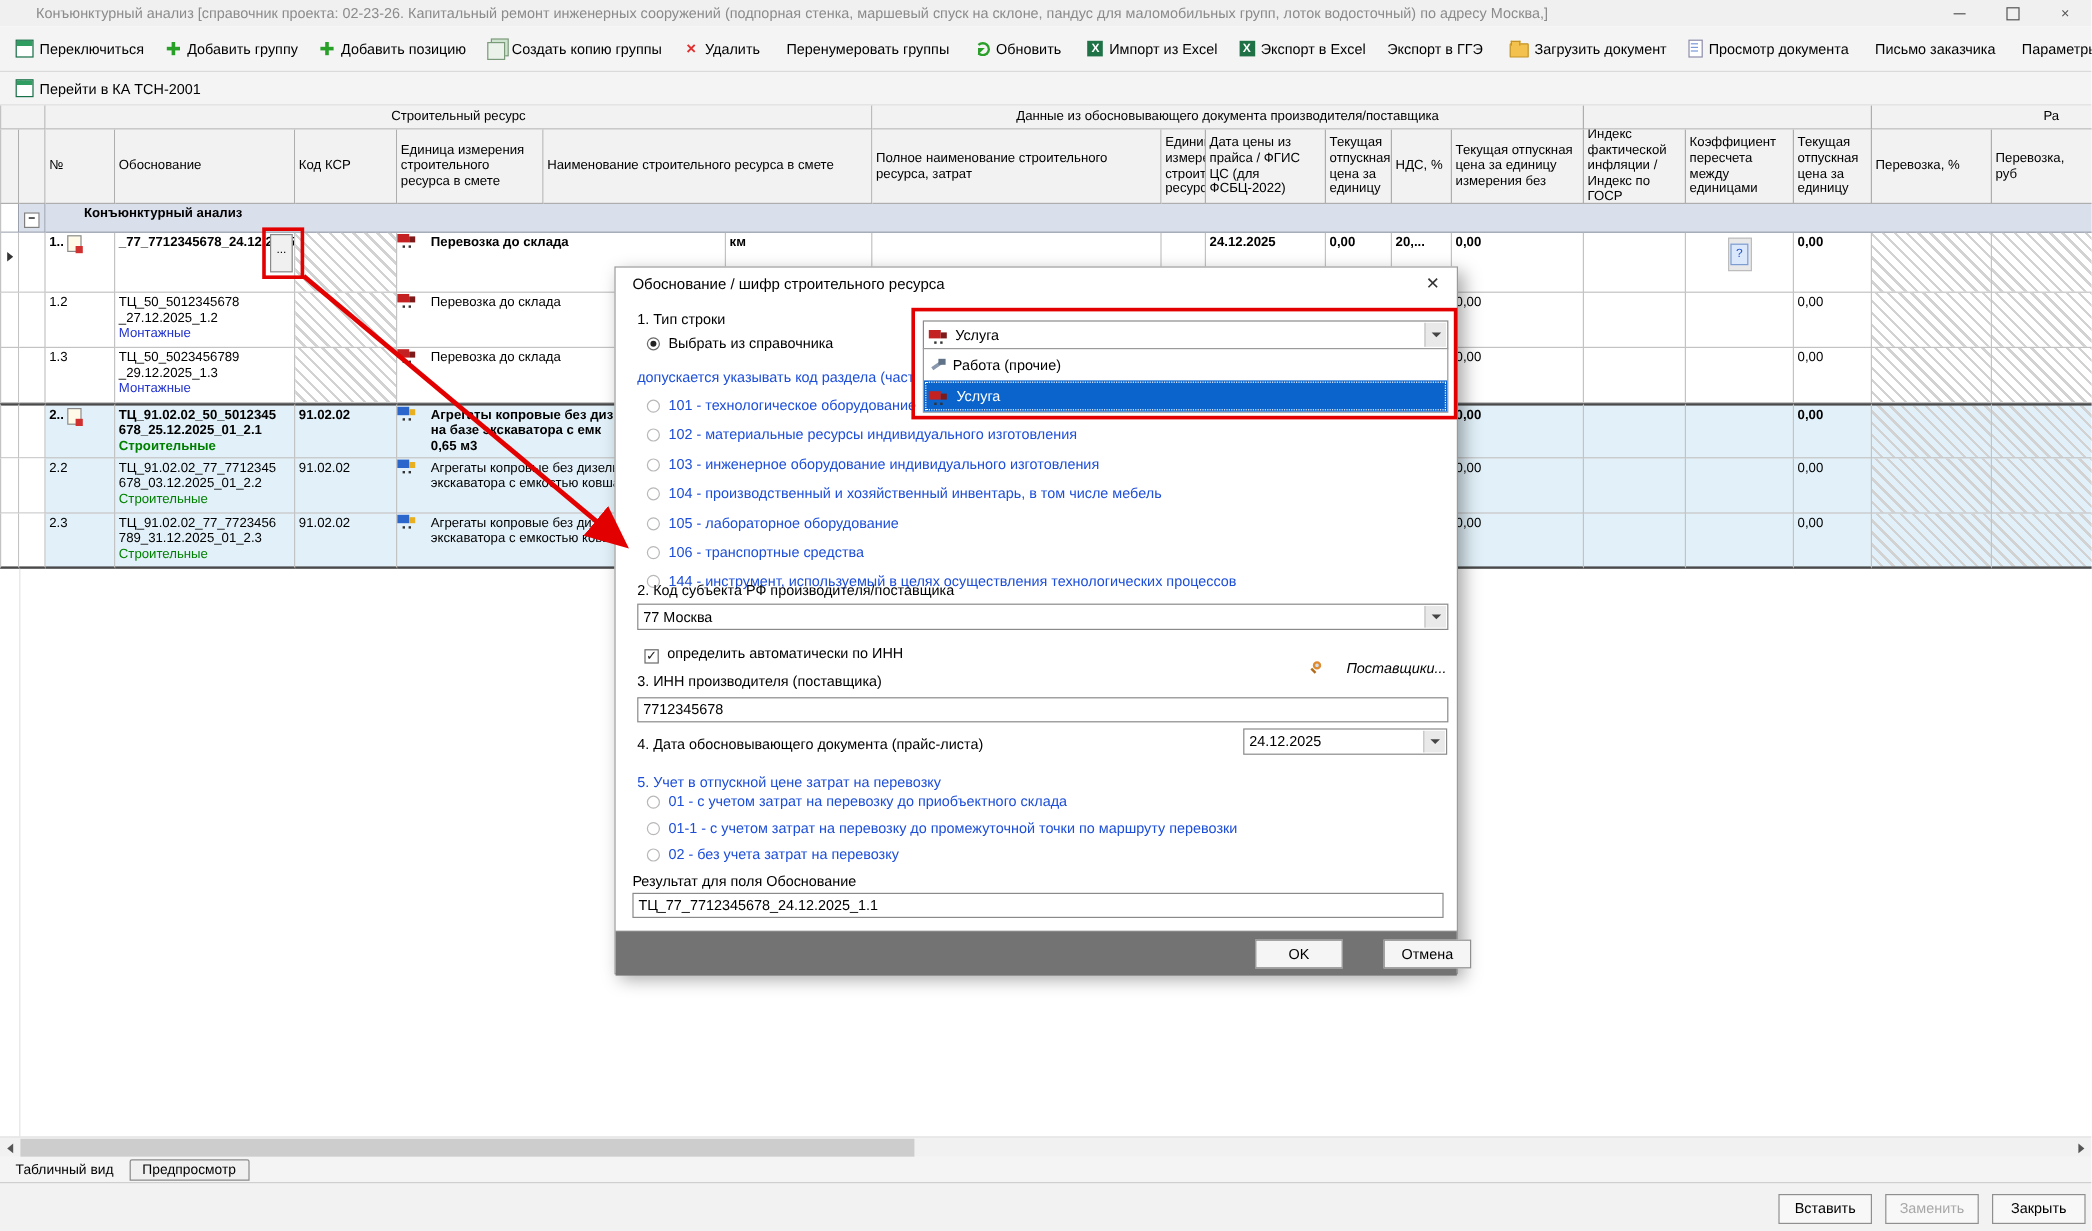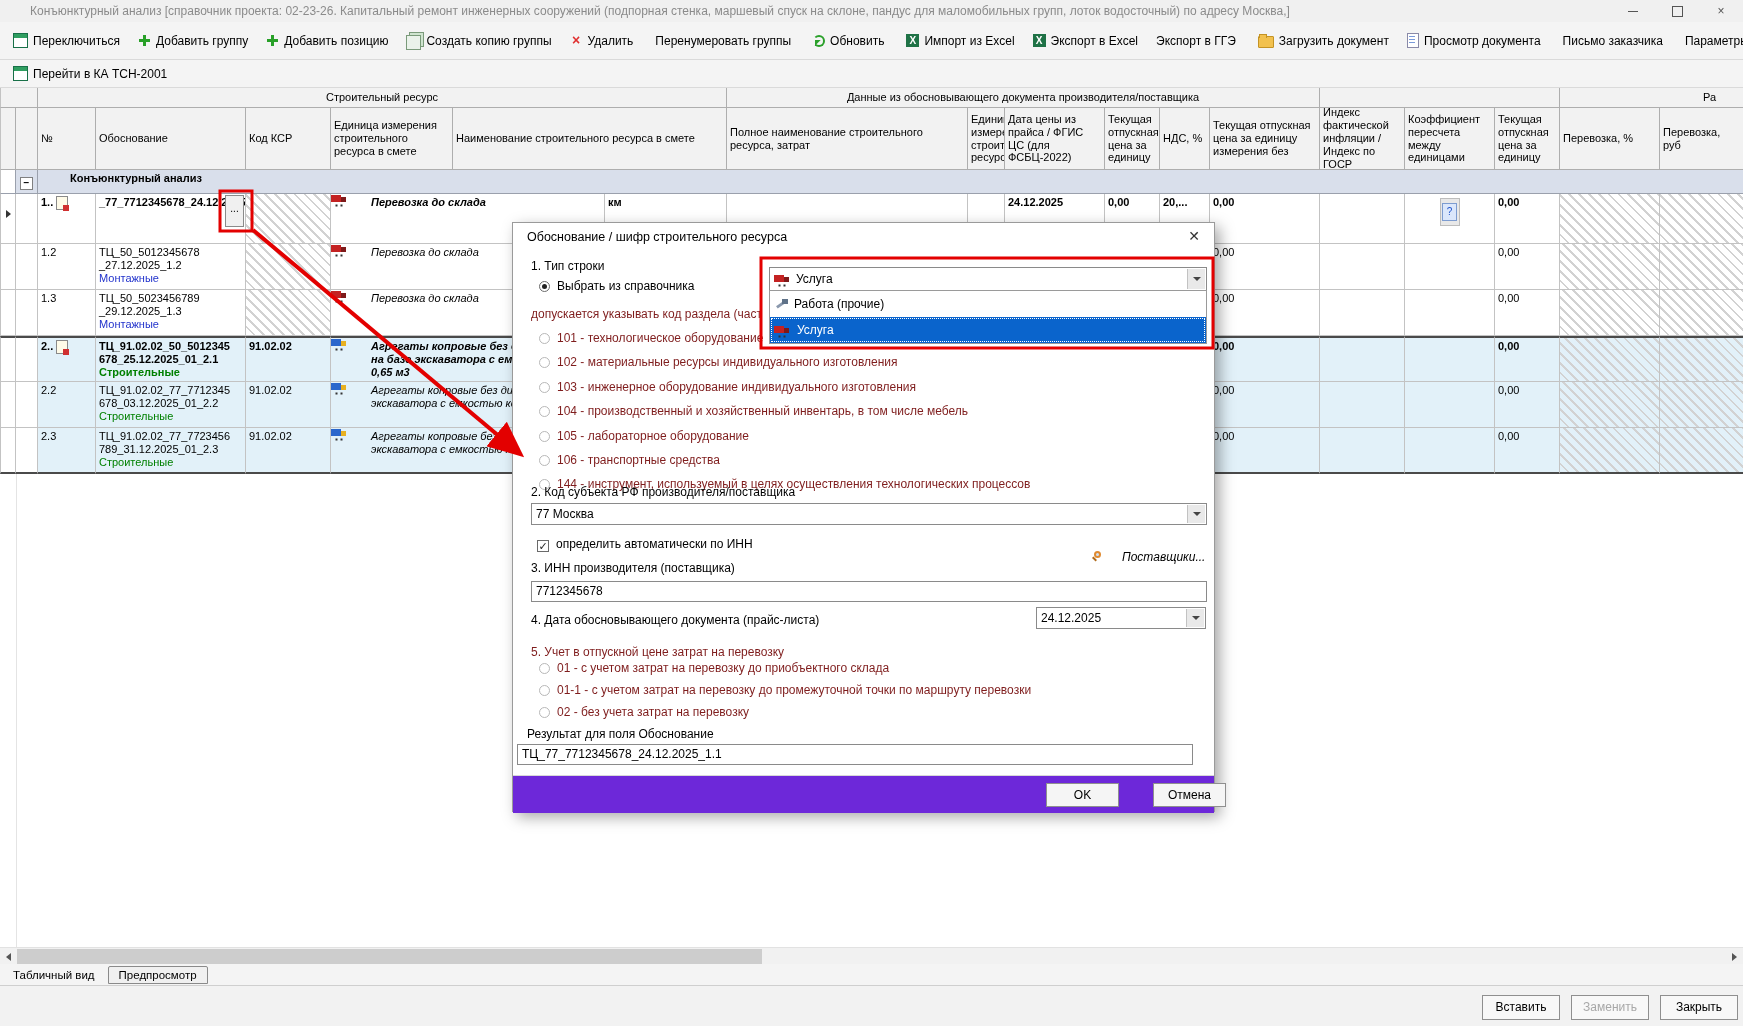--- a/index.html
+++ b/index.html
@@ -56,21 +56,21 @@
   .dr .gut,.dr .exp{background:#fff;}
   .hatch{background-image:repeating-linear-gradient(45deg,transparent 0 5px,#d2d2d2 5px 7px);}
   .num{text-align:left;}
   .ln{white-space:nowrap;}
   .tag{white-space:nowrap;}
   .numwrap{display:flex;gap:3px;align-items:flex-start;}
   .rowmark{width:0;height:0;border-left:5px solid #333;border-top:4px solid transparent;border-bottom:4px solid transparent;margin:14px auto 0;display:block;}
   .minusbox{width:11px;height:11px;border:1px solid #808080;background:#fff;font-size:10px;line-height:9px;text-align:center;margin:5px auto;}
   .morebtn{position:absolute;right:1px;top:1px;width:17px;height:30px;border:1px solid #8a8a8a;background:#f0f0f0;
            font-size:10px;text-align:center;line-height:26px;}
-  .namewrap{display:flex;gap:20px;align-items:flex-end;font-style:italic;}
+  .namewrap{display:flex;gap:8px;align-items:flex-end;}
   .ic-veh{flex:0 0 auto;margin-top:1px;}
   .ic-truck{width:17px;height:11px;}
   .ic-truck::before{content:"";position:absolute;left:0;top:1px;width:10px;height:7px;background:#c42222;}
   .ic-truck::after{content:"";position:absolute;left:10px;top:3px;width:5px;height:5px;background:#7e1a1a;
                    box-shadow:-7px 6px 0 -1.5px #333,-2px 6px 0 -1.5px #333;}
   .ic-excav{width:17px;height:11px;}
   .ic-excav::before{content:"";position:absolute;left:0;top:1px;width:10px;height:7px;background:#2a66cc;}
   .ic-excav::after{content:"";position:absolute;left:10px;top:3px;width:5px;height:5px;background:#e8b020;
                    box-shadow:-7px 6px 0 -1.5px #333,-2px 6px 0 -1.5px #333;}
   .ic-docred{width:10px;height:12px;background:#fffbe8;border:1px solid #8a8a8a;display:inline-block;position:relative;}
@@ -89,21 +89,21 @@
   .tab.boxed{border:1px solid #8a8a8a;background:#f0f0f0;border-radius:2px 2px 0 0;}
   .bottombar{position:absolute;left:0;top:985px;width:1743px;height:41px;background:#f2f2f2;border-top:1px solid #cfcfcf;box-sizing:border-box;}
   .fbtn{position:absolute;top:9px;width:78px;height:25px;border:1px solid #8f8f8f;background:#f8f8f8;font-size:12px;text-align:center;line-height:23px;box-sizing:border-box;}
   .fbtn.dis{color:#a8a8a8;}
   
   .dlg{position:absolute;left:512px;top:222px;width:703px;height:590px;background:#fff;border:1px solid #9a9a9a;
        box-shadow:5px 5px 14px rgba(0,0,0,.35);z-index:10;font-size:12px;box-sizing:border-box;}
   .dlg .abs{position:absolute;white-space:nowrap;}
   .dtitle{left:14px;top:7px;font-size:12.5px;}
   .dclose{right:8px;top:4px;width:24px;height:18px;text-align:center;color:#333;font-size:14px;line-height:18px;}
-  .gray{color:#7f1d1d;}
+  .gray{color:#1d4ed8;}
   .radio{display:inline-block;width:11px;height:11px;border:1px solid #6a6a6a;border-radius:50%;margin-right:7px;vertical-align:-2px;background:#fff;position:relative;box-sizing:border-box;}
   .radio.sel::after{content:"";position:absolute;left:2px;top:2px;width:5px;height:5px;border-radius:50%;background:#222;}
   .radio.dis{border-color:#b8b8b8;}
   .cbx{display:inline-block;width:12px;height:12px;border:1px solid #6a6a6a;background:#fff;margin-right:7px;vertical-align:-2px;
        font-size:11px;line-height:11px;text-align:center;color:#222;box-sizing:border-box;}
   .combo{position:absolute;box-sizing:border-box;border:1px solid #8a8a8a;background:#fff;height:24px;
          display:flex;align-items:center;gap:5px;padding-left:4px;z-index:2;}
   .arrowbox{position:absolute;right:1px;top:1px;bottom:1px;width:17px;background:#e9e9e9;border-left:1px solid #c2c2c2;
             display:flex;align-items:center;justify-content:center;}
   .dda{width:0;height:0;border-top:4px solid #444;border-left:4px solid transparent;border-right:4px solid transparent;}
@@ -112,21 +112,21 @@
   .ddi.sel{background:#0a64cc;color:#fff;outline:1px dotted #fff;outline-offset:-2px;}
   .ic-hammer{width:14px;height:12px;}
   .ic-hammer::before{content:"";position:absolute;left:2px;top:5px;width:10px;height:3px;background:#8a98ad;transform:rotate(-35deg);}
   .ic-hammer::after{content:"";position:absolute;left:8px;top:1px;width:6px;height:5px;background:#5f7288;}
   .fld{position:absolute;box-sizing:border-box;border:1px solid #8a8a8a;background:#fff;height:21px;font-size:12px;padding:2px 4px;white-space:nowrap;overflow:hidden;}
   .optrow{position:absolute;white-space:nowrap;}
   .ic-mag{width:13px;height:13px;}
   .ic-mag::before{content:"";position:absolute;left:3px;top:0;width:7px;height:7px;border:2px solid #e08a30;border-radius:50%;box-sizing:border-box;background:#cfe2f5;}
   .ic-mag::after{content:"";position:absolute;left:1px;top:7px;width:5px;height:2px;background:#b06a1a;transform:rotate(45deg);}
   .suppliers{position:absolute;left:578px;top:327px;display:flex;align-items:flex-end;gap:18px;font-style:italic;}
-  .dfoot{position:absolute;left:0;top:552px;width:100%;height:38px;background:#6d28d9;border-top:1px solid #d8d8d8;box-sizing:border-box;}
+  .dfoot{position:absolute;left:0;top:552px;width:100%;height:38px;background:#737373;border-top:1px solid #d8d8d8;box-sizing:border-box;}
   .dbtn{position:absolute;top:7px;width:73px;height:24px;border:1px solid #8f8f8f;background:#f5f5f5;text-align:center;line-height:22px;box-sizing:border-box;}
   
   .annot{position:absolute;left:0;top:0;z-index:60;pointer-events:none;}
 </style>
 </head>
 <body>
 
 <div class="titlebar">
   <span class="title">Конъюнктурный анализ [справочник проекта: 02-23-26. Капитальный ремонт инженерных сооружений (подпорная стенка, маршевый спуск на склоне, пандус для маломобильных групп, лоток водосточный) по адресу Москва,]</span>
   <span class="winctl" id="winctl">
@@ -591,21 +591,21 @@
   </div>
 
   <span class="abs gray" style="left:18px;top:422px">5. Учет в отпускной цене затрат на перевозку</span>
   <div id="opts5">
       <div class="optrow gray" style="left: 26px; top: 438px;"><span class="radio dis"></span><span>01 - с учетом затрат на перевозку до приобъектного склада</span></div>
       <div class="optrow gray" style="left: 26px; top: 460px;"><span class="radio dis"></span><span>01-1 - с учетом затрат на перевозку до промежуточной точки по маршруту перевозки</span></div>
       <div class="optrow gray" style="left: 26px; top: 482px;"><span class="radio dis"></span><span>02 - без учета затрат на перевозку</span></div>
     </div>
 
   <span class="abs" style="left:14px;top:504px">Результат для поля Обоснование</span>
-  <div class="fld" style="left:4px;top:521px;width:676px">ТЦ_77_7712345678_24.12.2025_1.1</div>
+  <div class="fld" style="left:14px;top:521px;width:676px">ТЦ_77_7712345678_24.12.2025_1.1</div>
 
   <div class="dfoot">
     <span class="dbtn" style="left:533px">OK</span>
     <span class="dbtn" style="left:640px">Отмена</span>
   </div>
 </div>
 
 <svg class="annot" width="1743" height="1026">
   <defs>
     <marker id="ah" markerWidth="9" markerHeight="8" refX="7" refY="4" orient="auto">

